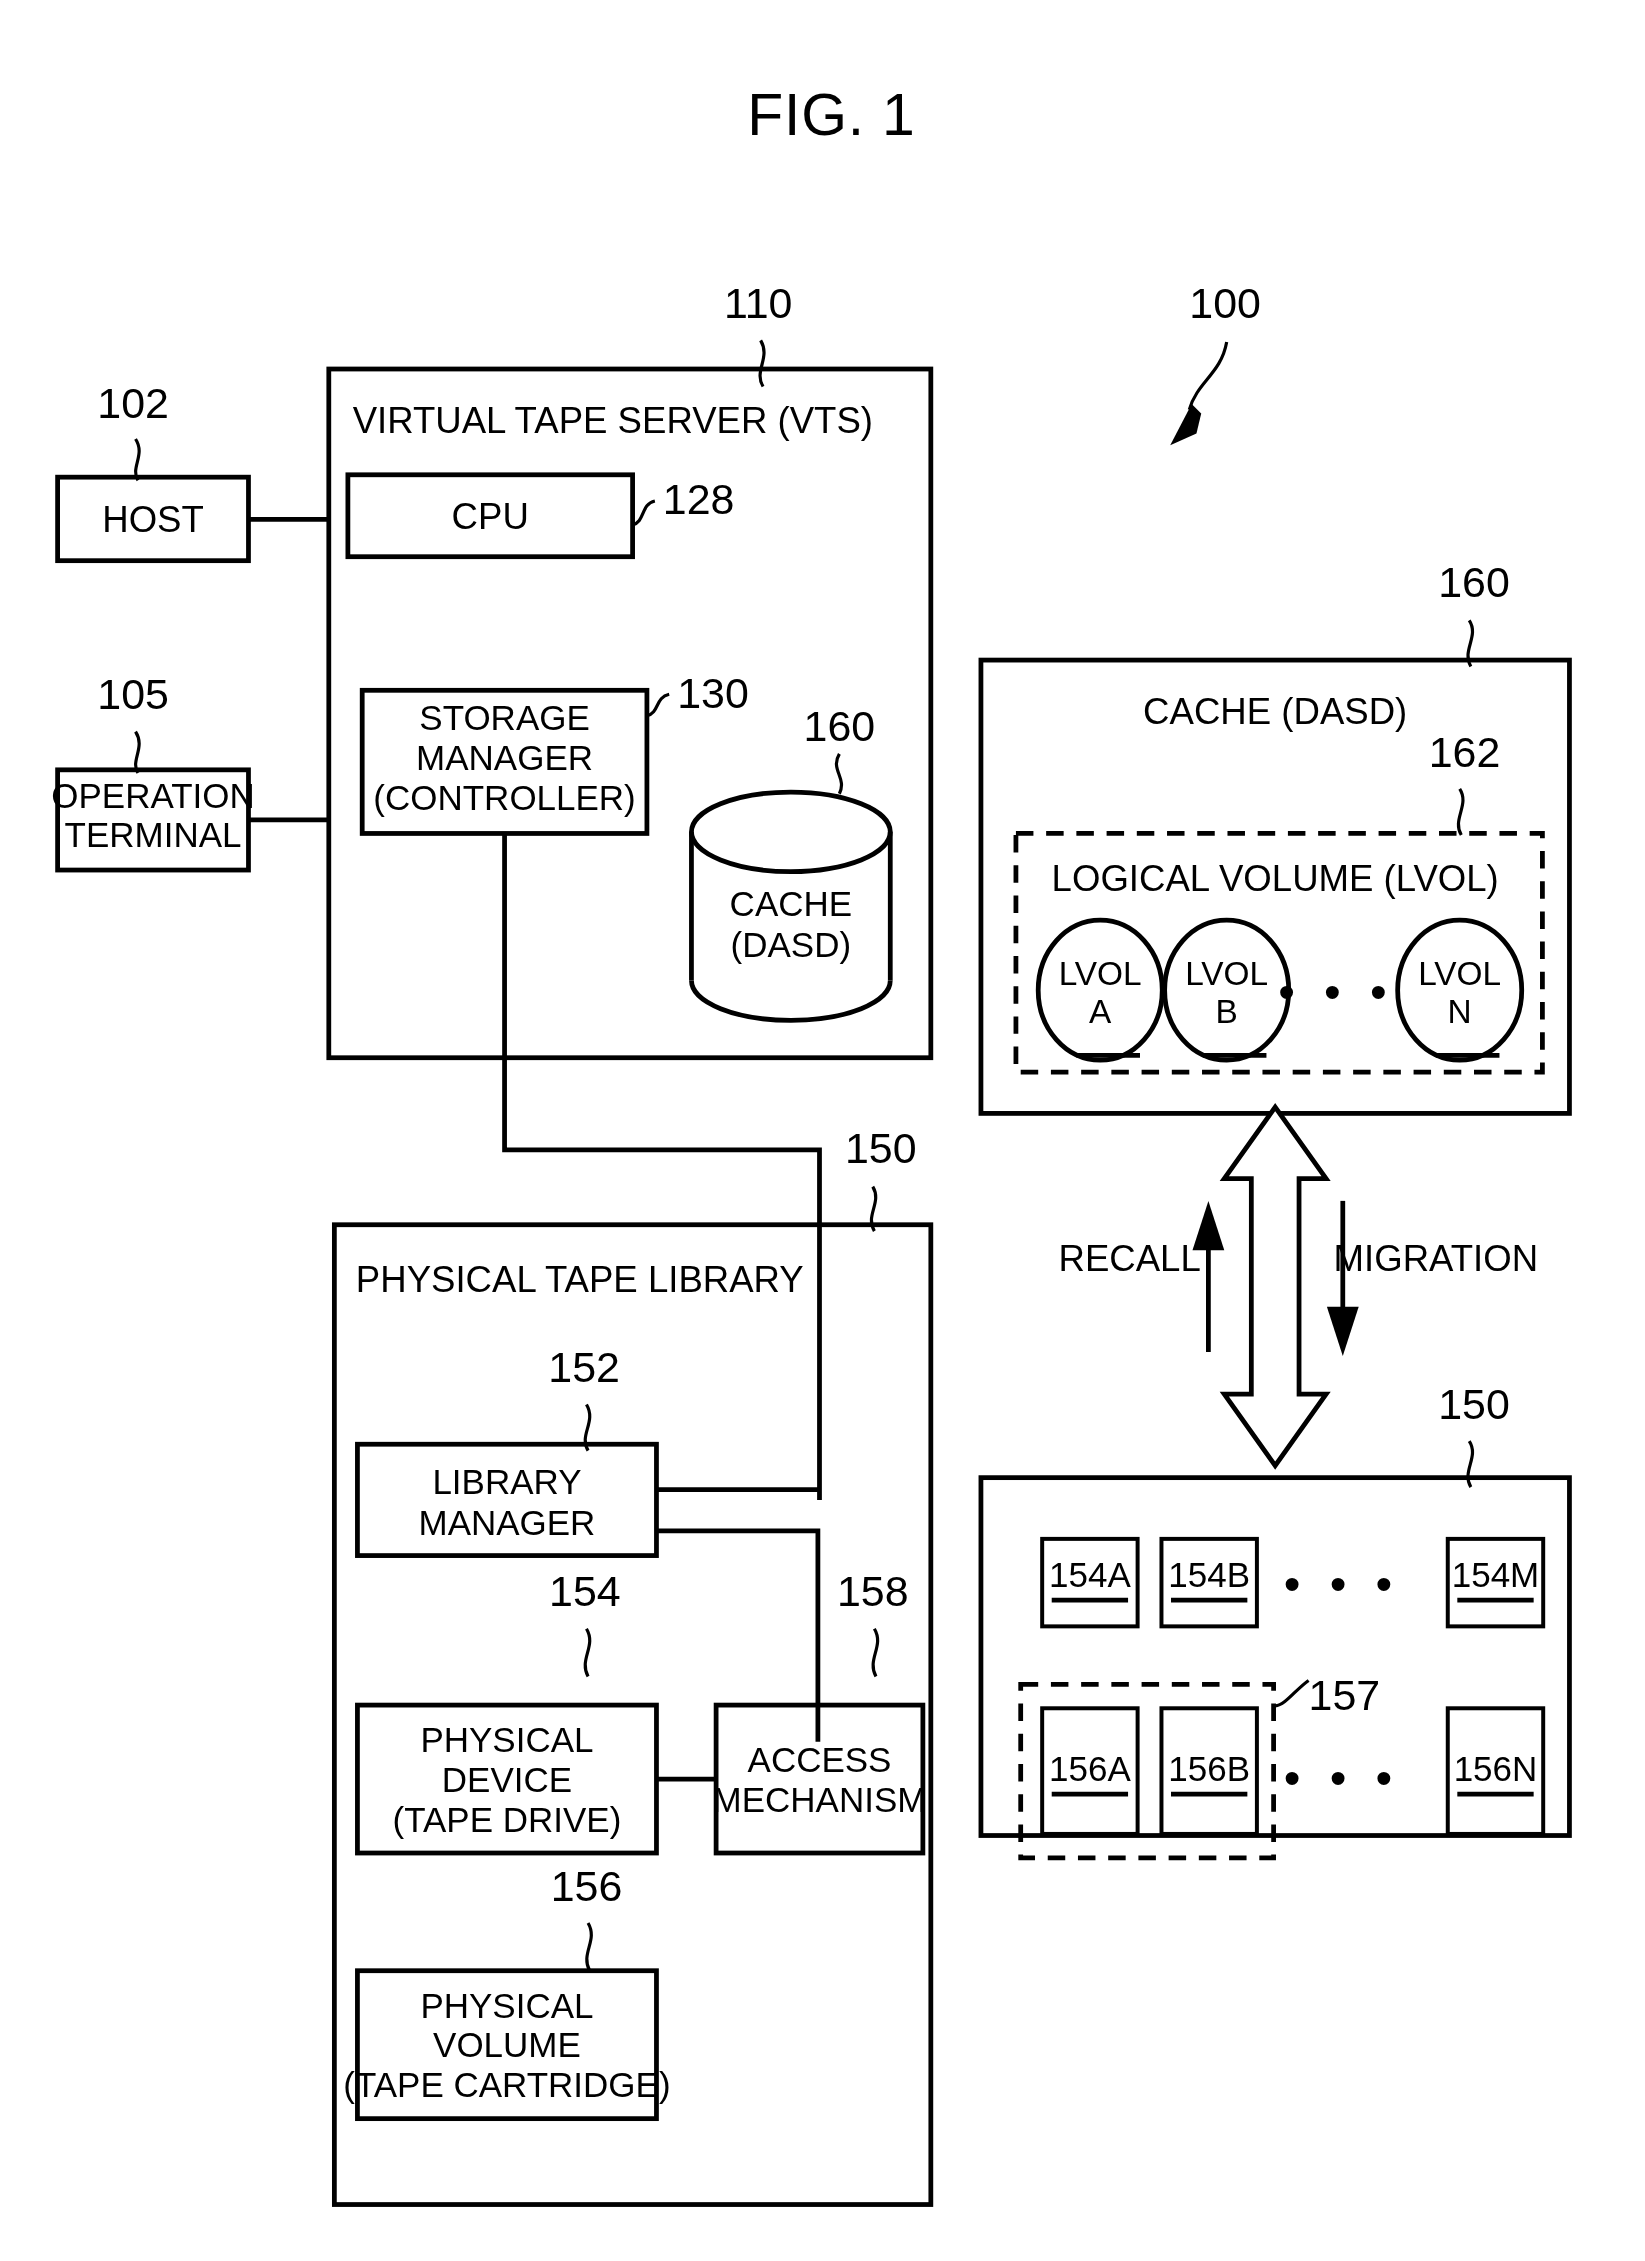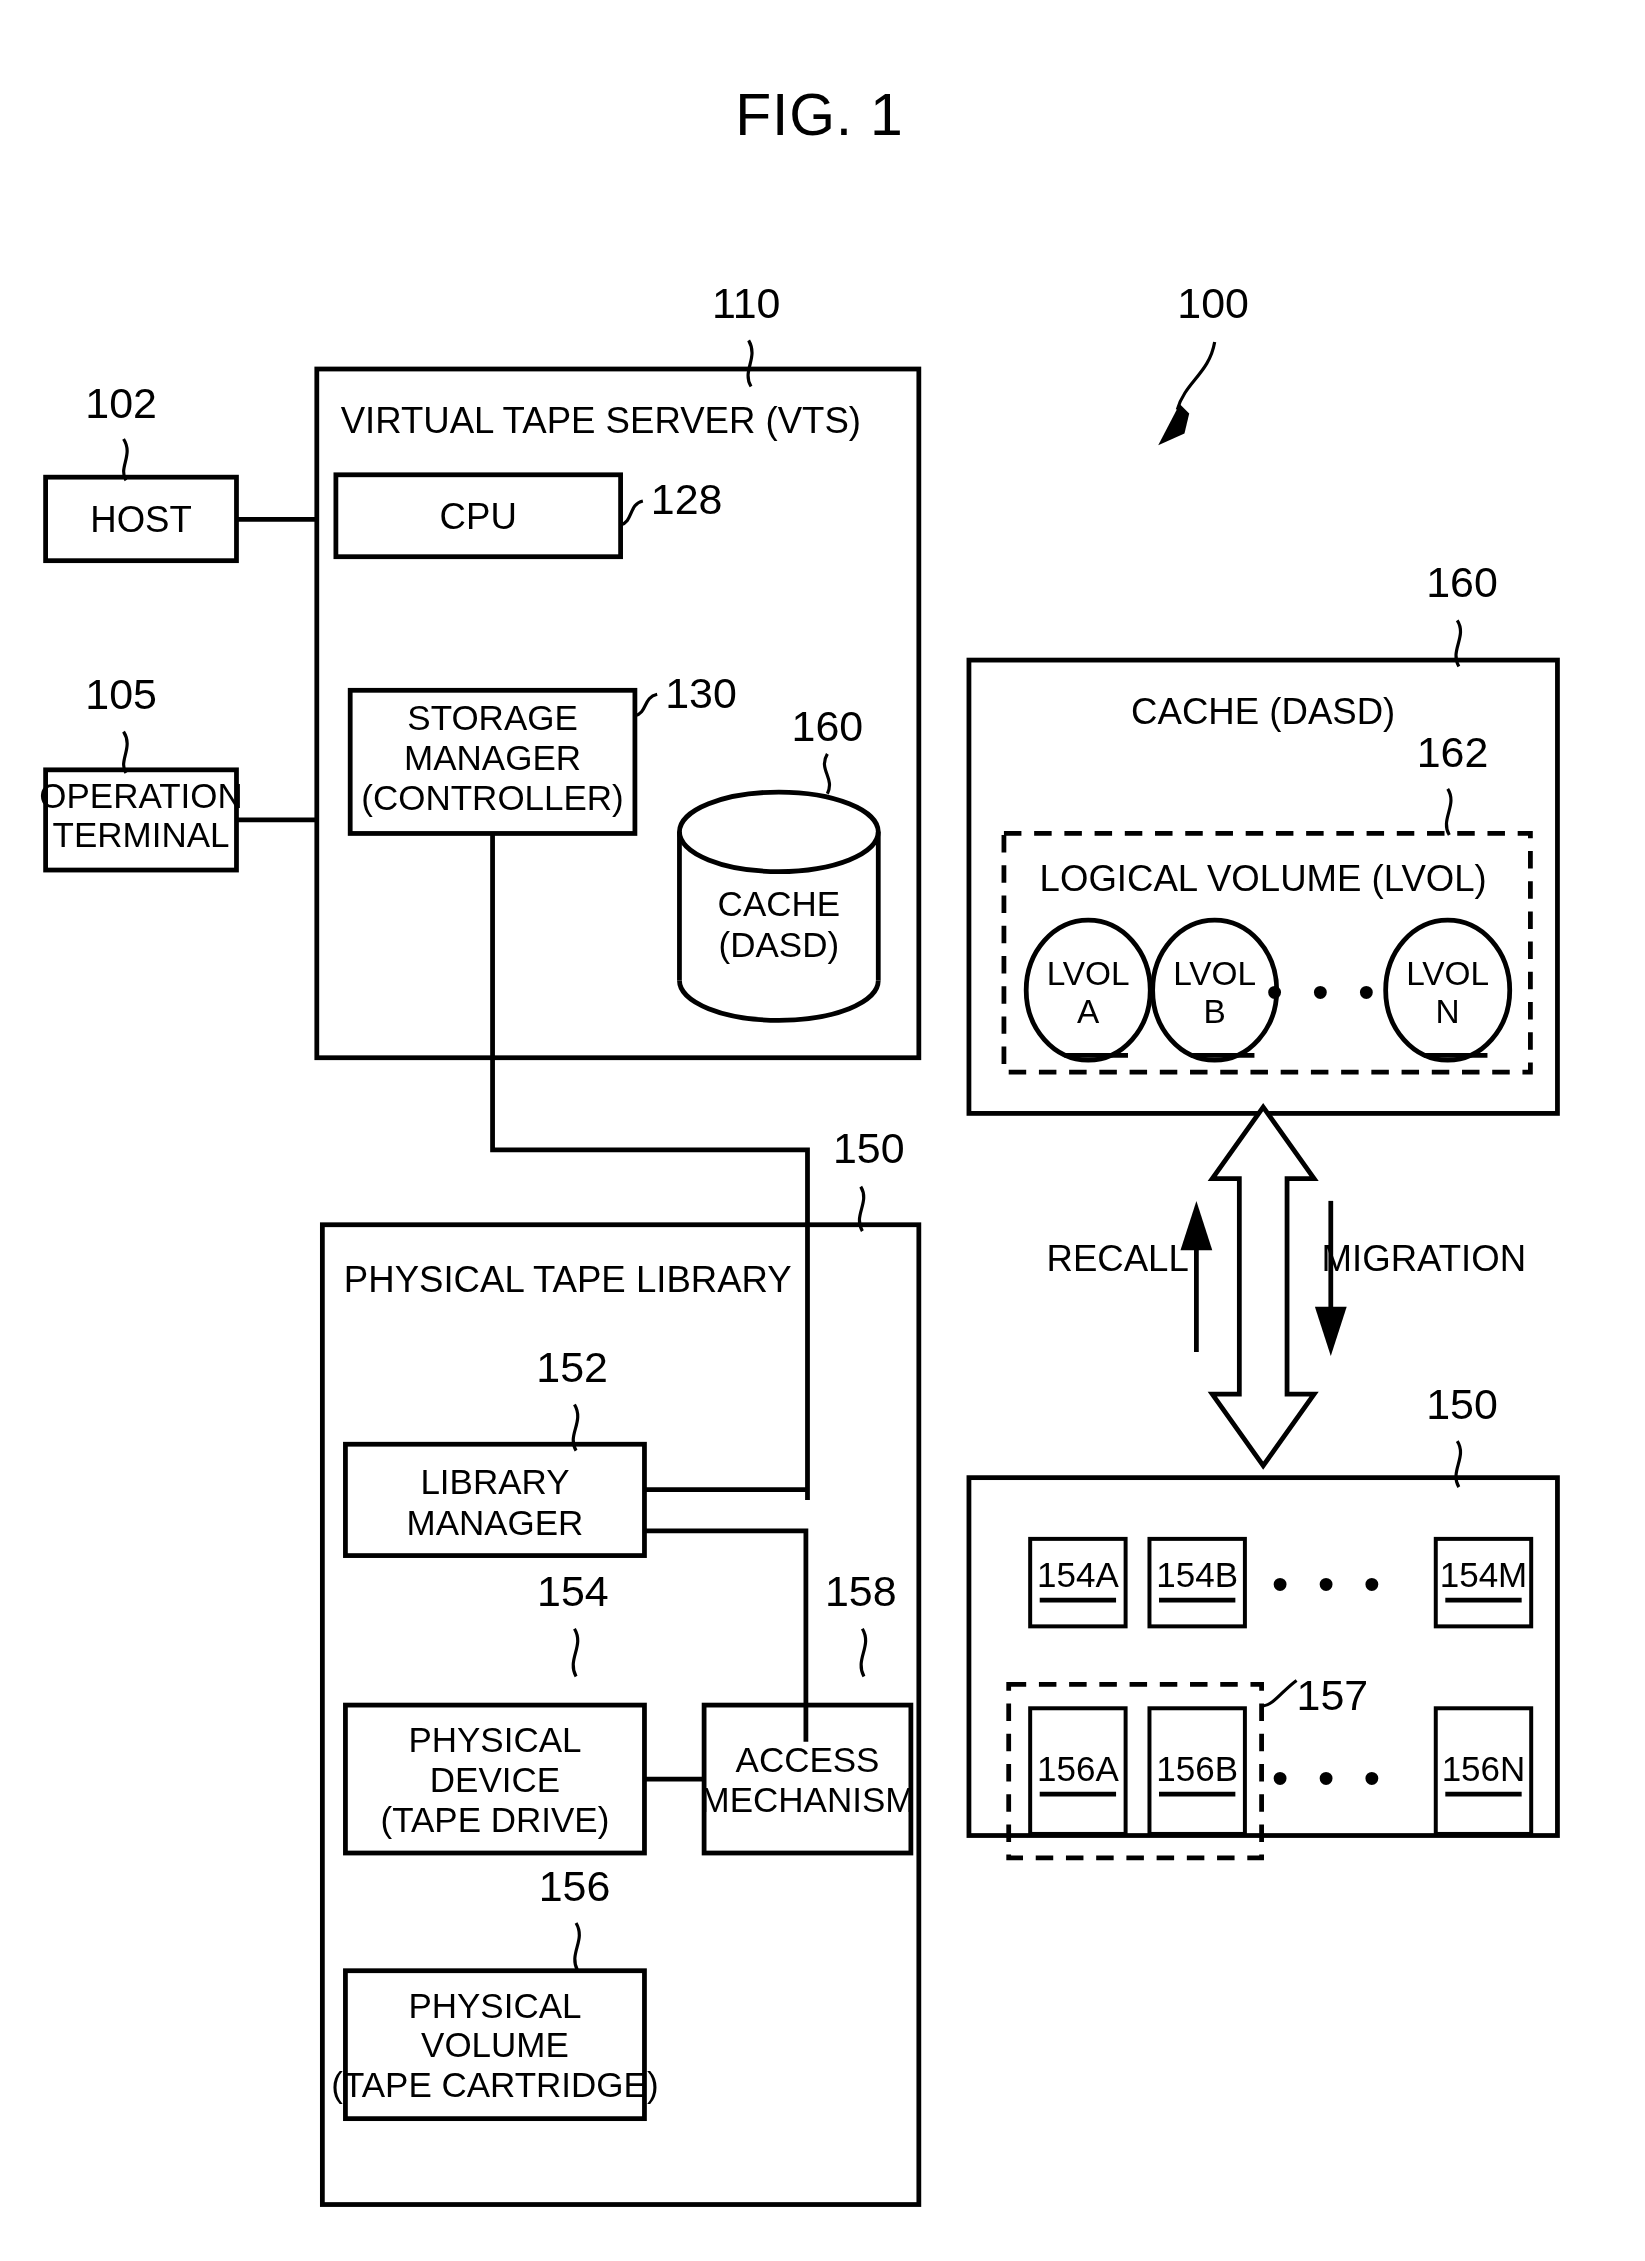--- a/index.html
+++ b/index.html
@@ -11,21 +11,21 @@
     width: 1646px;
     height: 2261px;
     font-family: "Liberation Sans", sans-serif;
     color: #000000;
     position: relative;
     overflow: hidden;
   }
   #figure-root {
     position: absolute;
     top: 0;
-    left: 0;
+    left: 12px;
     width: 1412px;
     height: 2261px;
   }
   svg#diagram {
     display: block;
     width: 1646px;
     height: 2261px;
   }
   .box {
     fill: none;

